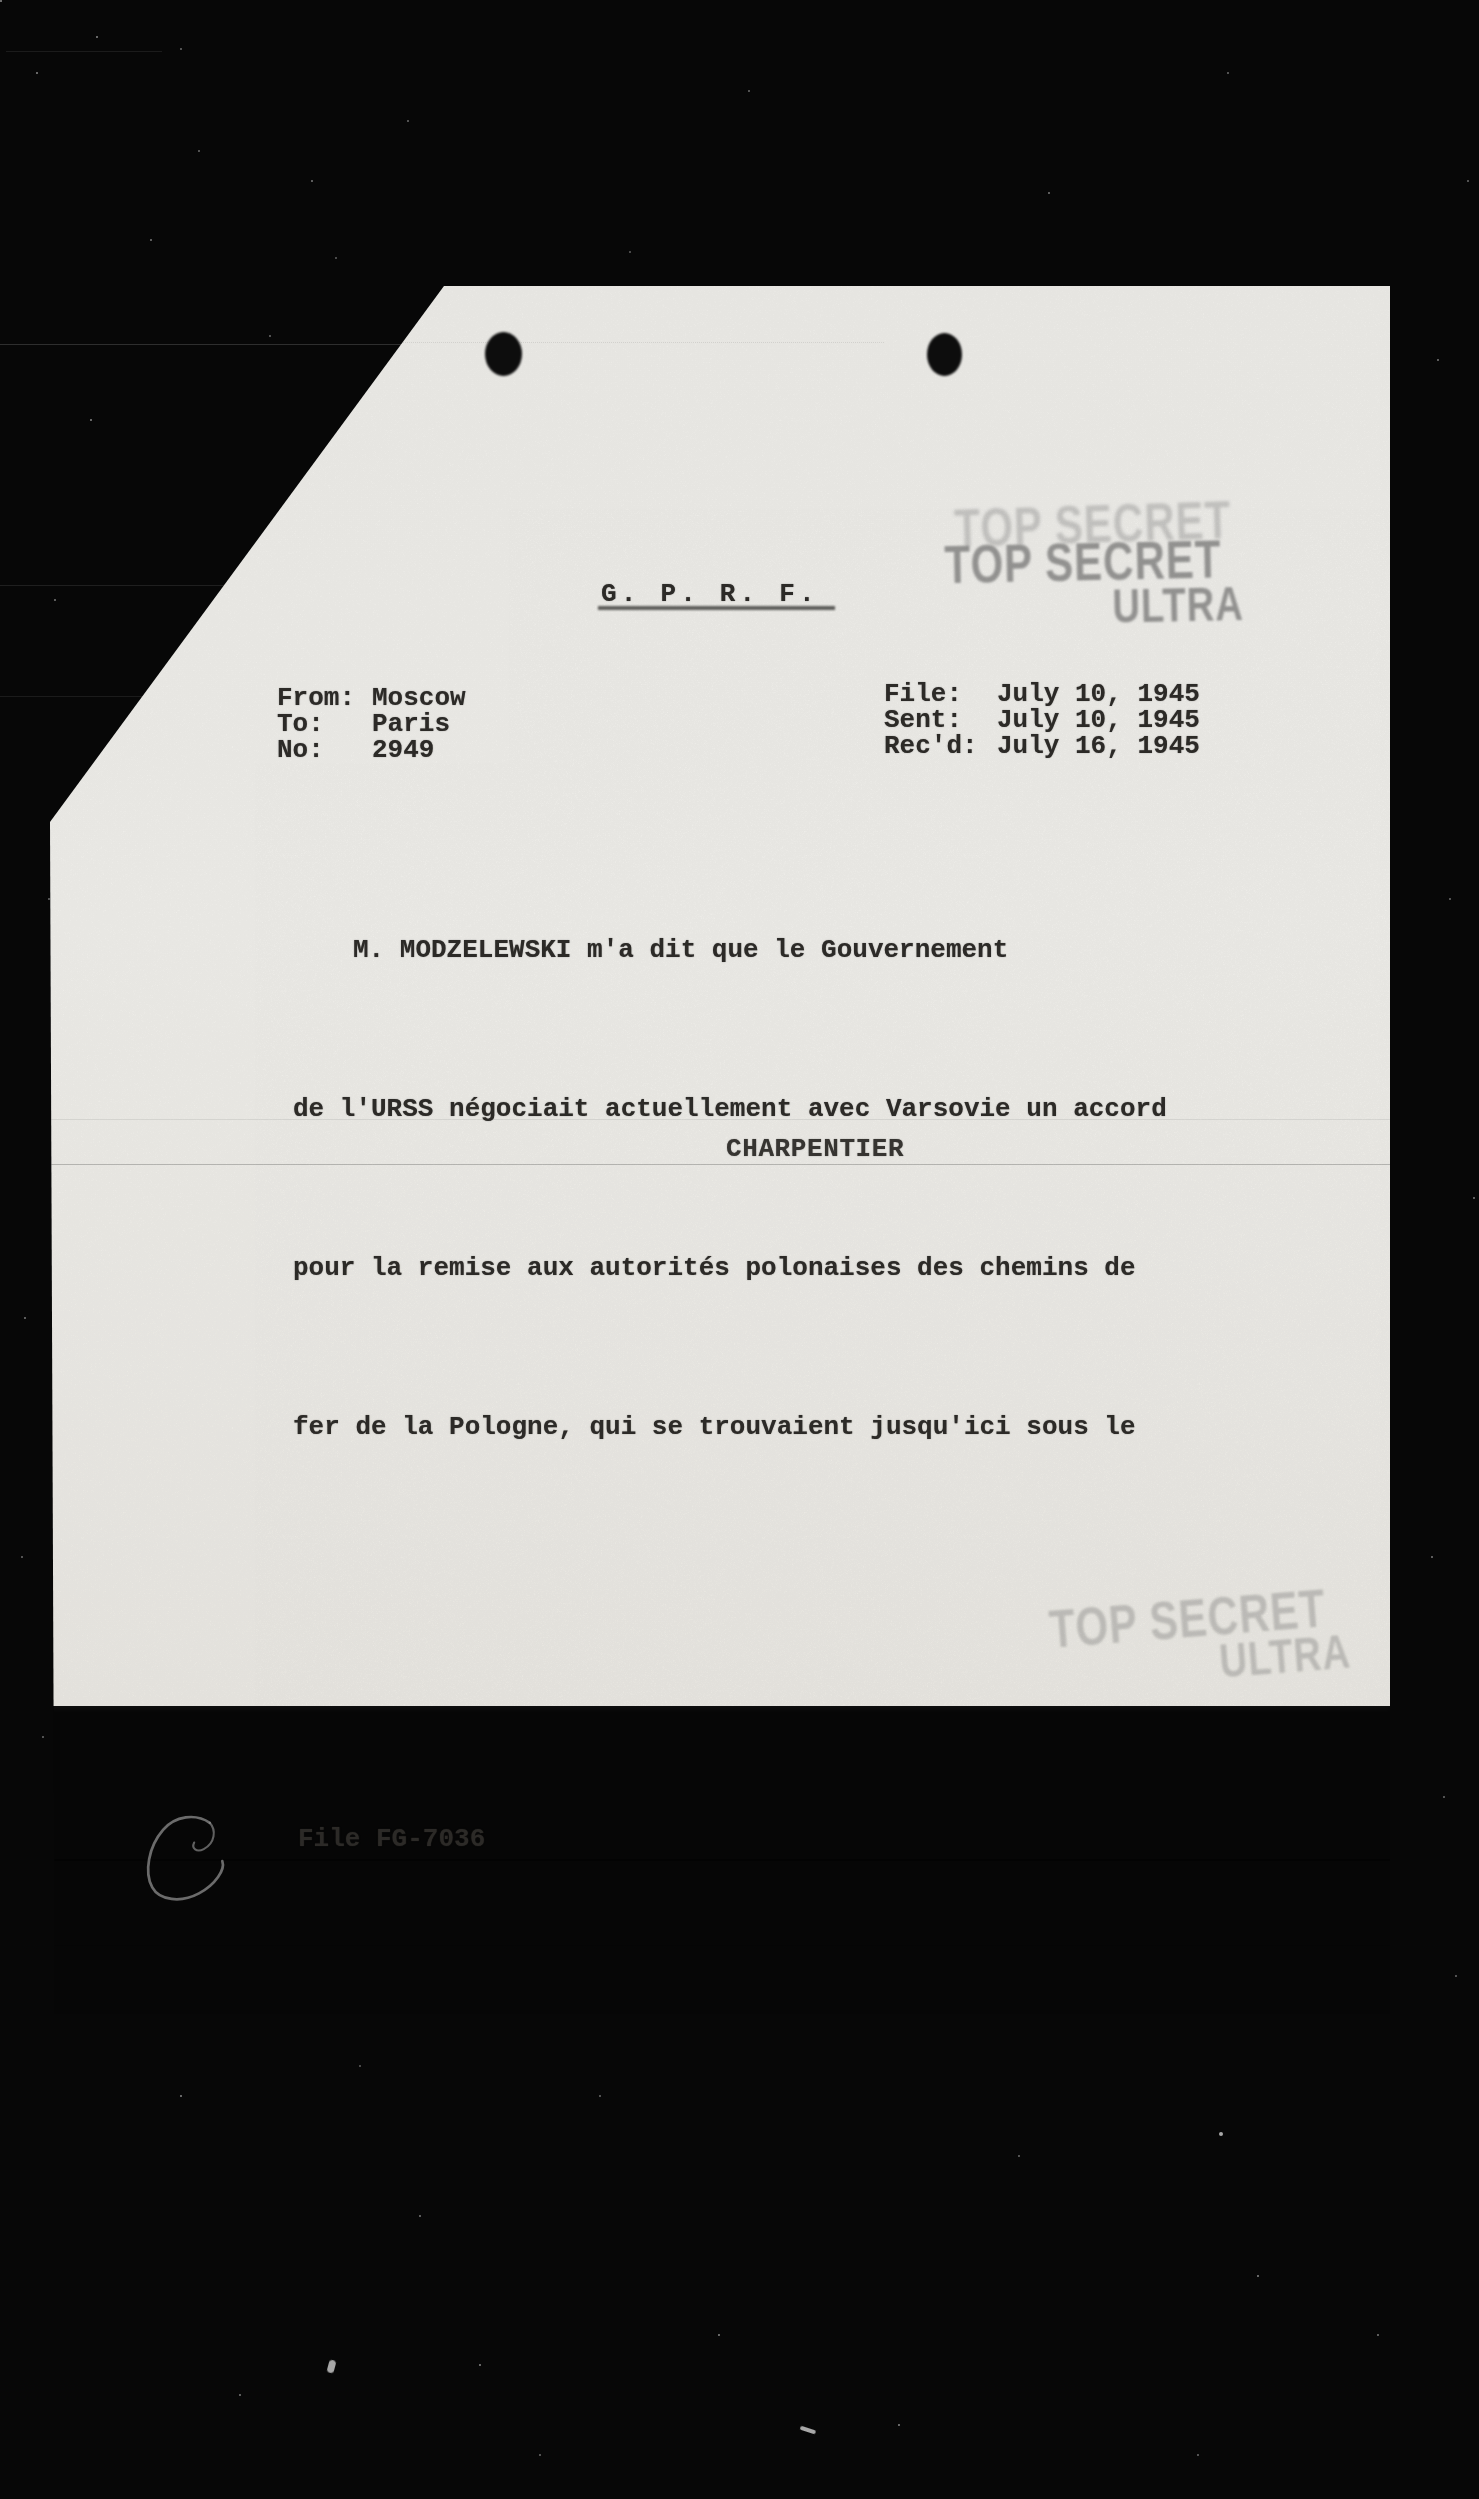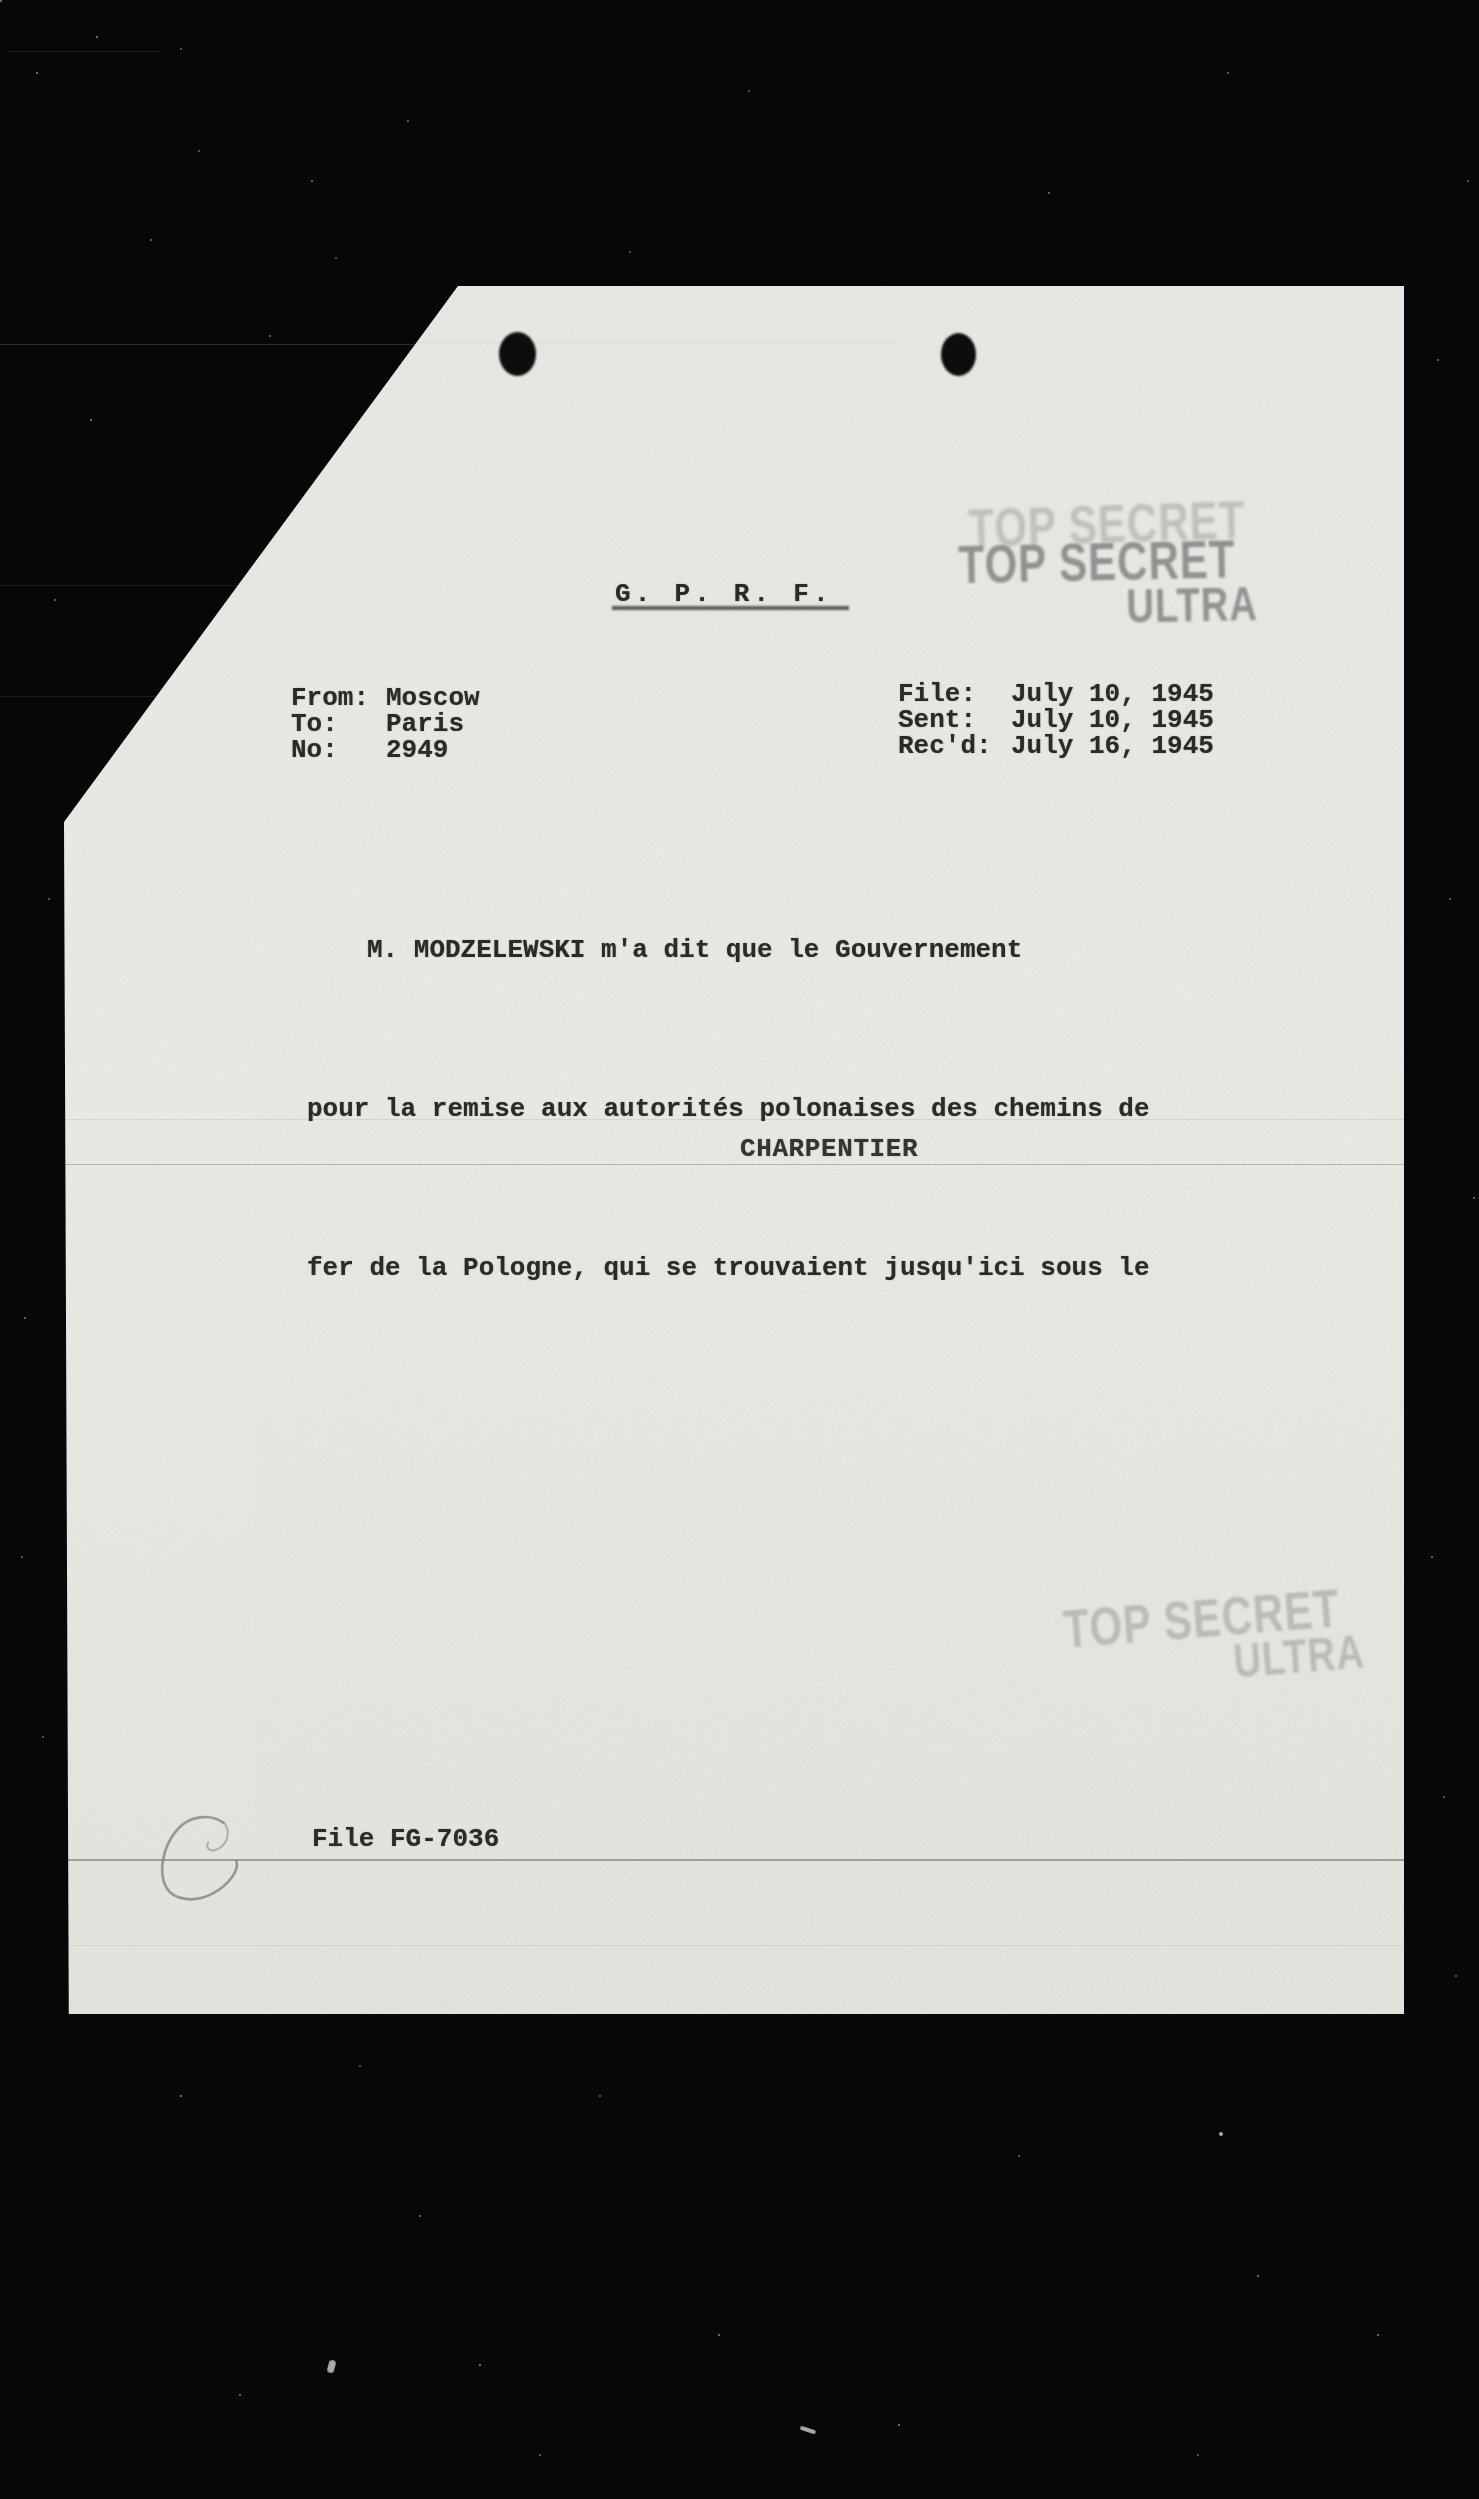--- a/index.html
+++ b/index.html
@@ -27,21 +27,21 @@
             269px 335px 0 rgba(255,255,255,.4), 54px 599px 0 rgba(255,255,255,.45),
             72px 1137px 0 rgba(255,255,255,.4),21px 1556px 0 rgba(255,255,255,.4),
             1467px 180px 0 rgba(255,255,255,.4),1473px 1197px 0 rgba(255,255,255,.45),
             1443px 1796px 0 rgba(255,255,255,.4),479px 2364px 0 rgba(255,255,255,.5),
             748px 90px 0 rgba(255,255,255,.4),1048px 192px 0 rgba(255,255,255,.45),
             1227px 72px 0 rgba(255,255,255,.4),629px 251px 0 rgba(255,255,255,.35),
             198px 150px 0 rgba(255,255,255,.4), 335px 257px 0 rgba(255,255,255,.35);}
   .mark{position:absolute;background:rgba(255,255,255,.65);z-index:1;filter:blur(0.4px);}
 
   
-  .page{position:absolute;left:64px;top:286px;width:1340px;height:1728px;z-index:2;
+  .page{position:absolute;left:50px;top:286px;width:1340px;height:1420px;z-index:2;
         background:linear-gradient(180deg,#f3f2ee 0%,#f5f4f0 45%,#f0eee8 100%);
         clip-path:polygon(394px 0px,1340px 0px,1340px 1728px,4.8px 1728px,0px 536px);
         box-shadow:0 0 7.2px 1.8px rgba(255,255,255,.05);}
   .grain{position:absolute;left:0;top:0;width:1340px;height:1728px;opacity:.05;
          pointer-events:none;z-index:9;}
 
   .hole{position:absolute;background:#0e0e0e;border-radius:50%;filter:blur(0.9px);z-index:5;}
   .hole.left{left:435px;top:46px;width:37px;height:44px;}
   .hole.right{left:877px;top:47px;width:35px;height:43px;}
 
@@ -152,20 +152,21 @@
         <span class="val">July 10, 1945</span>
       </div>
       <div class="row">
         <span class="lbl">Rec'd:</span>
         <span class="val">July 16, 1945</span>
       </div>
     </div>
 
     <div class="tw body-block">
       <div class="body-line first">M. MODZELEWSKI m'a dit que le Gouvernement</div>
+      <div class="body-line">de l'URSS négociait actuellement avec Varsovie un accord</div>
       <div class="body-line">pour la remise aux autorités polonaises des chemins de</div>
       <div class="body-line">fer de la Pologne, qui se trouvaient jusqu'ici sous le</div>
     </div>
 
     <div class="rule rule-a"></div>
     <div class="tw signature">CHARPENTIER</div>
     <div class="rule rule-b"></div>
 
     <div class="stamp stamp-bottom">
       <span class="l1">TOP SECRET</span>

